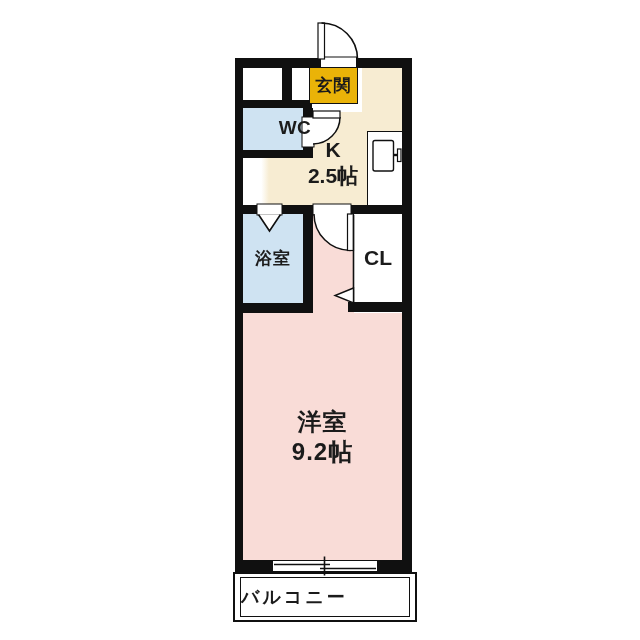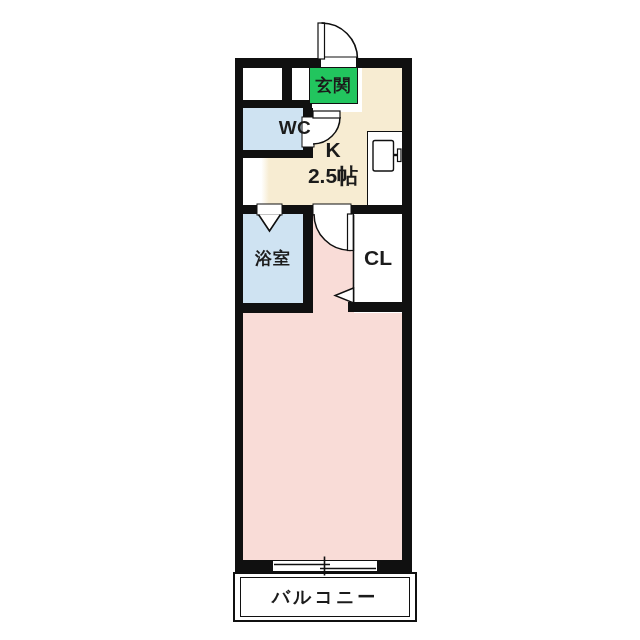--- a/index.html
+++ b/index.html
@@ -13,32 +13,32 @@
   .fill-wet{background:var(--wet-floor,#cfe3f2);}
   .fill-room{background:var(--room-floor,#f9dcd7);}
   .fill-white{background:#ffffff;}
   .washer{background:linear-gradient(90deg,#ffffff 70%,var(--kitchen-floor,#f7ecd2));}
   .niche{background:#fff;border-top:1px solid var(--wall,#101010);border-left:1px solid var(--wall,#101010);}
   
   .wall{background:var(--wall,#101010);}
   
   .label{display:flex;align-items:center;justify-content:center;color:#1b1b1b;font-weight:600;}
   .label .stack{text-align:center;}
-  .genkan-box{background:#22c55e;border:1.5px solid var(--wall,#101010);font-size:17px;letter-spacing:1px;}
+  .genkan-box{background:#eab308;border:1.5px solid var(--wall,#101010);font-size:17px;letter-spacing:1px;}
   .wc-label{font-size:19px;letter-spacing:.5px;margin-left:22px;}
   .kitchen-label{font-size:21px;line-height:26px;}
   .bath-label{font-size:17px;letter-spacing:1px;border-radius:17px;}
   .cl-label{font-size:21px;}
   .room-label{font-size:24px;line-height:30px;letter-spacing:1px;}
   .balcony-label{font-size:18px;letter-spacing:3px;}
   
   .window-band{background:#fff;border-top:1px solid var(--wall,#101010);border-bottom:1px solid var(--wall,#101010);}
   
   .balcony-outer{border:2px solid var(--wall,#101010);background:#fff;}
-  .balcony-inner{border:1.5px solid var(--wall,#101010);display:flex;align-items:center;justify-content:center;}
+  .balcony-inner{border:1.5px solid var(--wall,#101010);display:flex;align-items:center;}
   svg.overlay{position:absolute;left:0;top:0;pointer-events:none;}
 </style>
 </head>
 <body>
 
 <div class="canvas">
 
   <div class="abs fill-kitchen" style="left:243px;top:68px;width:159px;height:137px;"></div>
   <div class="abs fill-white" style="left:243px;top:68px;width:39px;height:32px;"></div>
   <div class="abs fill-white" style="left:292px;top:68px;width:70px;height:44px;"></div>
@@ -127,14 +127,20 @@
       <div>K</div>
       <div>2.5帖</div>
     </div>
   </div>
   <div class="abs label bath-label" style="left:243px;top:214px;width:60px;height:89px;">
     <span>浴室</span>
   </div>
   <div class="abs label cl-label" style="left:354px;top:214px;width:48px;height:88px;align-items:center;">
     <span>CL</span>
   </div>
+  <div class="abs label room-label" style="left:243px;top:313px;width:159px;height:247px;">
+    <div class="stack">
+      <div>洋室</div>
+      <div>9.2帖</div>
+    </div>
+  </div>
 
 </div>
 
 </body></html>

